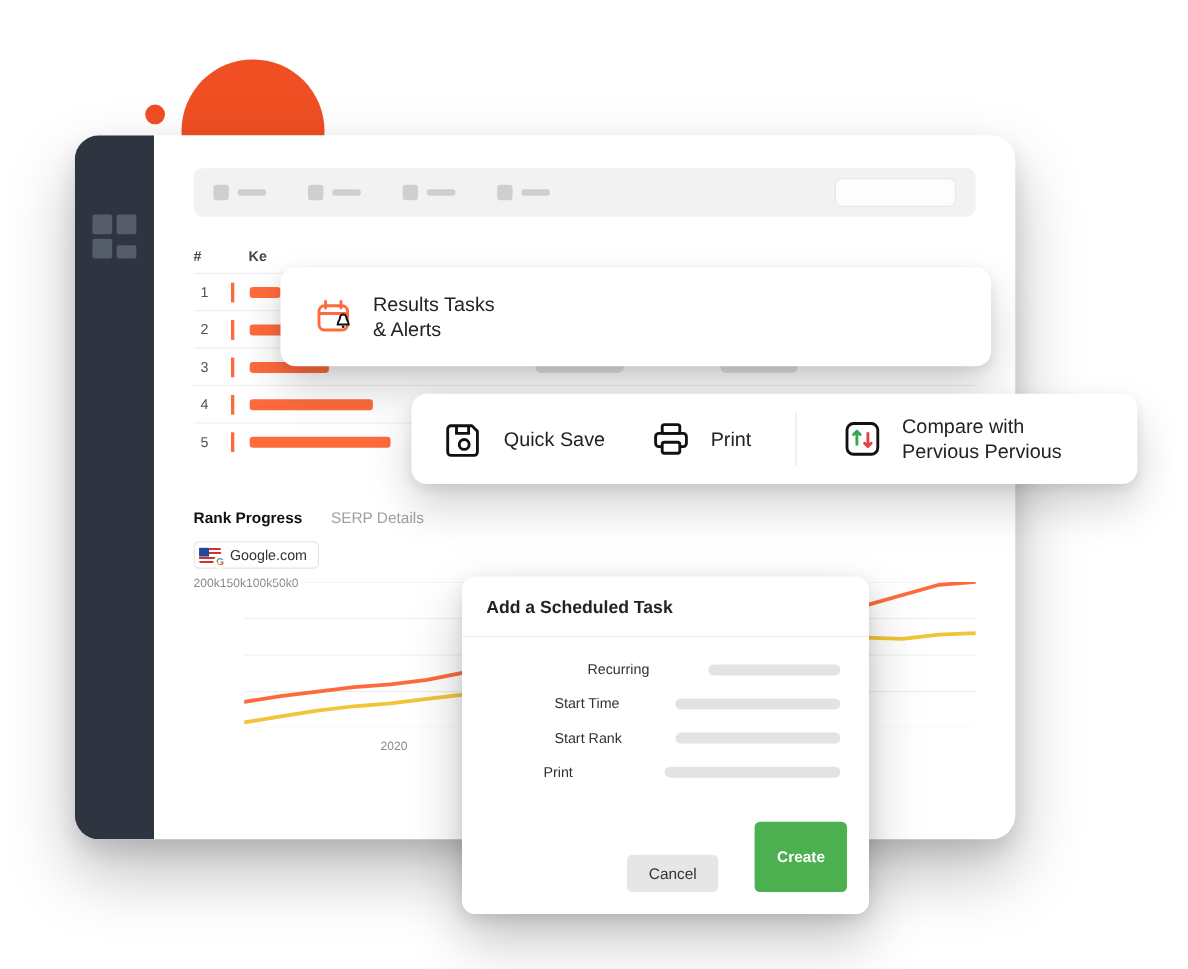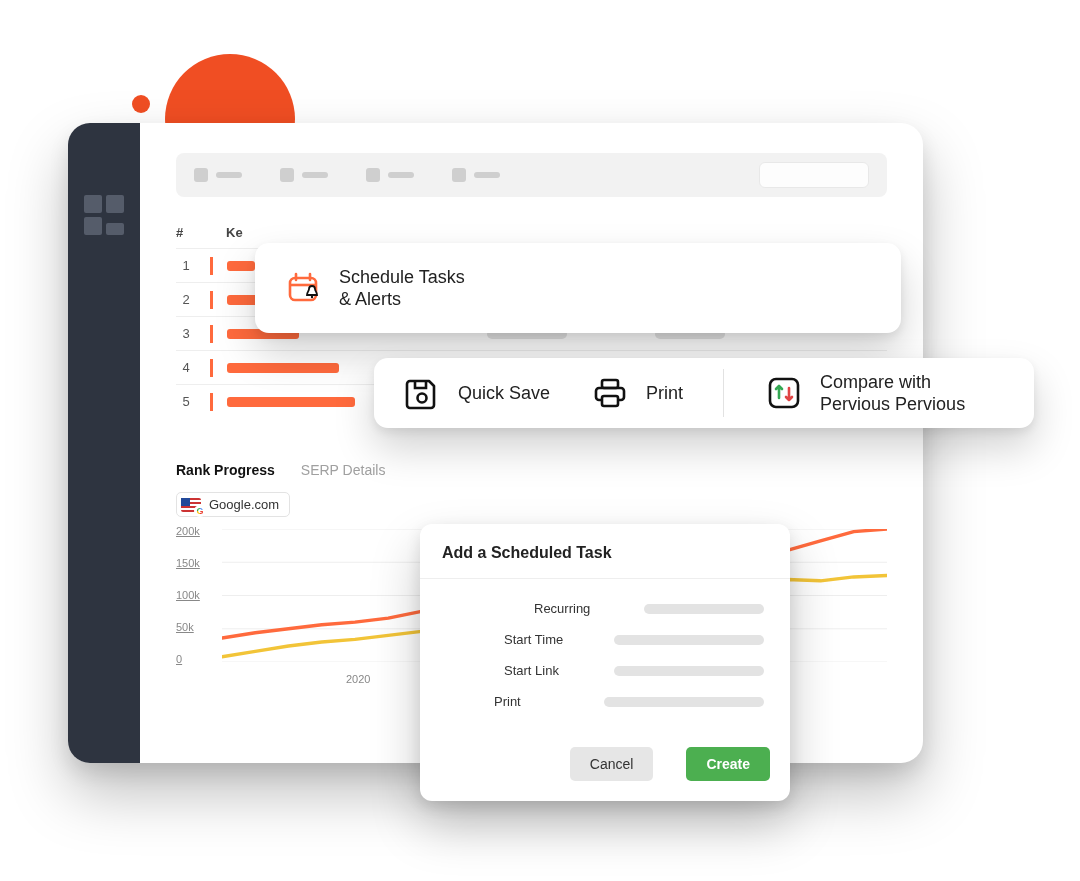--- a/index.html
+++ b/index.html
@@ -158,22 +158,22 @@
 
   
   .chart-wrap {
     position: relative;
     margin-top: 8px;
     height: 160px;
     width: 100%;
   }
   .y-axis {
     position:absolute; left:0; top:0; bottom:20px;
-    display:flex; flex-direction:column; justify-content:space-between;
-    font-size:11px; color:#888;text-decoration:underline;
+    display:flex; justify-content:space-between;
+    font-size:11px; color:#888;
   }
   .chart-svg {
     position:absolute; left:46px; right:0; top:4px; bottom:20px;
   }
   .x-label {
     position:absolute; bottom:0; font-size:11px; color:#888;
   }
 
   
   .action-card {
@@ -196,21 +196,21 @@
     font-size:18px; color:#222;
   }
   .action .icon {
     width:40px; height:40px; display:flex; align-items:center; justify-content:center;
   }
   .action .label-stack { display:flex; flex-direction:column; line-height:1.25; }
 
   
   .card2 {
     top: 358px; left: 374px;
-    width: 660px; height: 70px;
+    width: 660px; height: 82px;
     padding: 0 28px;
     gap: 40px;
   }
   .divider {
     width:1px; height:48px; background:#e2e2e2;
   }
 
   
   .modal {
     position:absolute;
@@ -246,21 +246,21 @@
     display:flex; justify-content:flex-end; gap:12px;
     padding: 12px 20px 20px;
   }
   .btn {
     padding: 9px 20px;
     border-radius:5px;
     font-size:14px;
     border:none;
     cursor:pointer;
   }
-  .btn-cancel { background:#e6e6e6; color:#333; }
+  .btn-cancel { background:#e6e6e6; color:#333;margin-top:30px; }
   .btn-create { background:#4caf50; color:#fff; font-weight:600;margin-left:21px; }
 
 </style>
 </head>
 <body>
 
 <div class="deco-circle-big"></div>
 <div class="deco-circle-small"></div>
 
 <div class="dashboard">
@@ -406,21 +406,21 @@
     <span class="icon">
       <svg width="40" height="40" viewBox="0 0 40 40" fill="none">
         <rect x="7" y="10" width="26" height="22" rx="5" stroke="#ff6a3d" stroke-width="2.6"></rect>
         <path d="M7 17h26" stroke="#ff6a3d" stroke-width="2.6"></path>
         <path d="M13 6v6M27 6v6" stroke="#ff6a3d" stroke-width="2.6" stroke-linecap="round"></path>
         <path d="M24 27c0-3 2-4 2-6a3 3 0 0 1 6 0c0 2 2 3 2 6h-10z" fill="#fff" stroke="#111" stroke-width="1.8"></path>
         <circle cx="29" cy="29" r="1.2" fill="#111"></circle>
       </svg>
     </span>
     <span class="label-stack">
-      <span>Schedule Tasks</span>
+      <span>Results Tasks</span>
       <span>&amp; Alerts</span>
     </span>
   </div>
 </div>
 
 <div class="action-card card2">
   <div class="action">
     <span class="icon">
       <svg width="38" height="38" viewBox="0 0 38 38" fill="none">
         <path d="M7 7h19l5 5v19a3 3 0 0 1-3 3H7a3 3 0 0 1-3-3V10a3 3 0 0 1 3-3z" stroke="#111" stroke-width="2.6" fill="none" stroke-linejoin="round"></path>
@@ -461,21 +461,21 @@
   <div class="modal-body">
     <div class="field-row">
       <label>Recurring</label>
       <div class="placeholder-bar" style="width:120px"></div>
     </div>
     <div class="field-row">
       <label>Start Time</label>
       <div class="placeholder-bar" style="width:150px"></div>
     </div>
     <div class="field-row">
-      <label>Start Link</label>
+      <label>Start Rank</label>
       <div class="placeholder-bar" style="width:150px"></div>
     </div>
     <div class="field-row">
       <label>Print</label>
       <div class="placeholder-bar" style="width:160px"></div>
     </div>
   </div>
   <div class="modal-footer">
     <button class="btn btn-cancel">Cancel</button>
     <button class="btn btn-create">Create</button>

